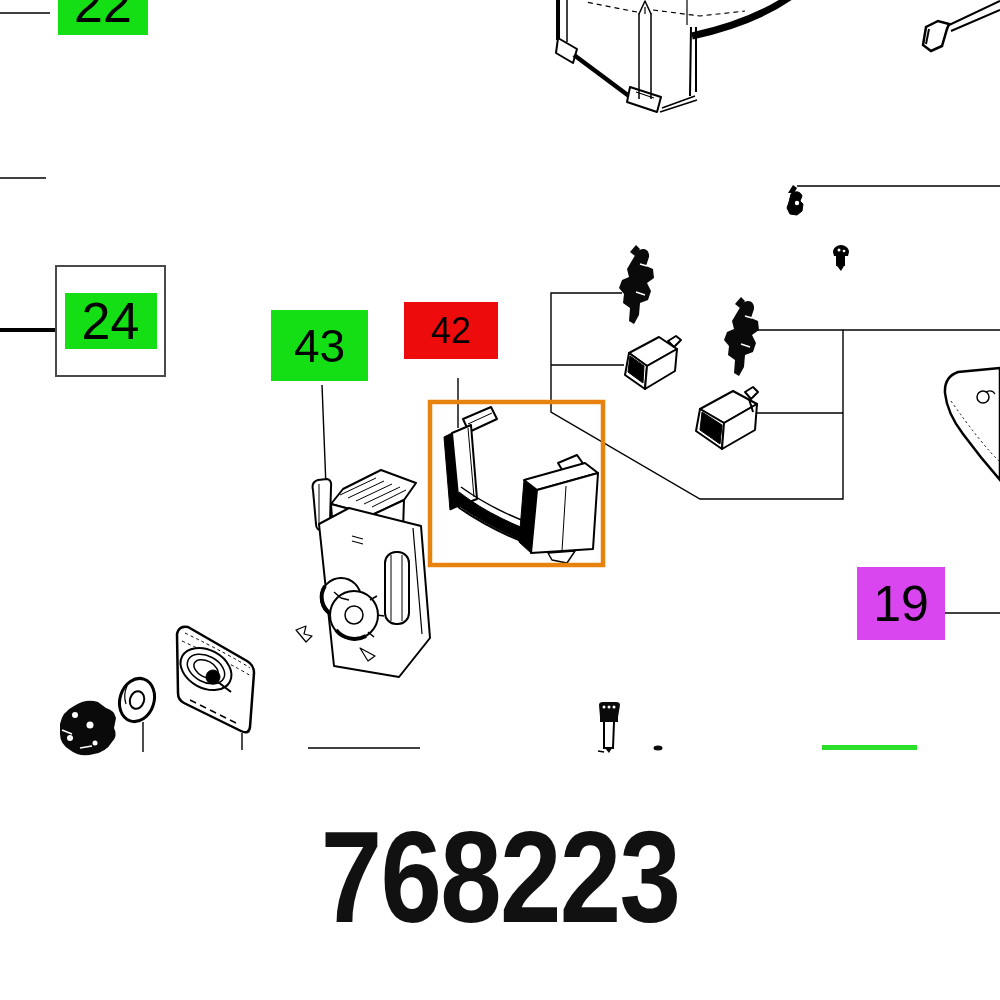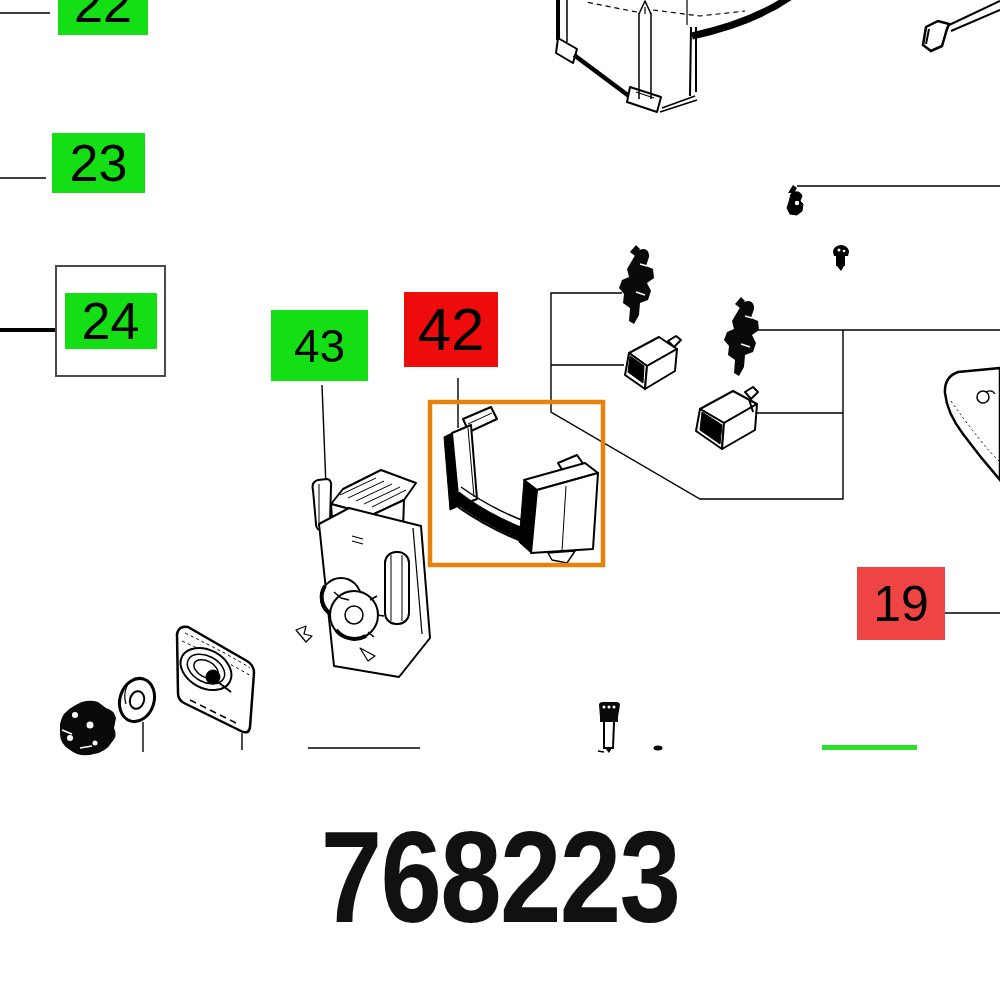--- a/index.html
+++ b/index.html
@@ -189,28 +189,27 @@
       <path d="M604,722 L604,748 L613,748 L614,722" stroke="#000" stroke-width="2" fill="#fff"></path>
       <path d="M605,748 l7,0 -3,5 z" fill="#0a0a0a"></path>
       <path d="M598,751 l6,1" stroke="#000" stroke-width="1.5" fill="none"></path>
     </g>
 
     <ellipse cx="658" cy="748" rx="4.5" ry="2.5" fill="#0a0a0a"></ellipse>
   </svg>
 
   <div class="lbl" style="left:58px;top:-27px;width:90px;height:62px;font-size:52px;background:#14DE14;">22</div>
 
-  <div class="lbl" style="left:52px;top:133px;width:93px;height:60px;font-size:52px;background:#14DE14;">23</div>
 
   <div class="frame" style="left:55px;top:265px;width:107px;height:108px;">
     <div class="inner lbl" style="position:static;width:92px;height:56px;font-size:52px;background:#14DE14;">24</div>
   </div>
 
   <div class="lbl" style="left:271px;top:310px;width:97px;height:71px;font-size:46px;background:#14DE14;">43</div>
 
-  <div class="lbl" style="left:404px;top:292px;width:94px;height:75px;font-size:60px;background:#EE0B0B;">42</div>
-
-  <div class="lbl" style="left:857px;top:567px;width:88px;height:73px;font-size:50px;background:#ef4444;">19</div>
+  <div class="lbl" style="left:404px;top:302px;width:94px;height:57px;font-size:36px;background:#EE0B0B;">42</div>
+
+  <div class="lbl" style="left:857px;top:567px;width:88px;height:73px;font-size:50px;background:#d946ef;">19</div>
 
   <div class="greenbar" style="left:822px;top:745px;width:95px;height:5px;background:#2BE02B;"></div>
 
   <div id="partnum">768223</div>
 </div>
 
 </body></html>

